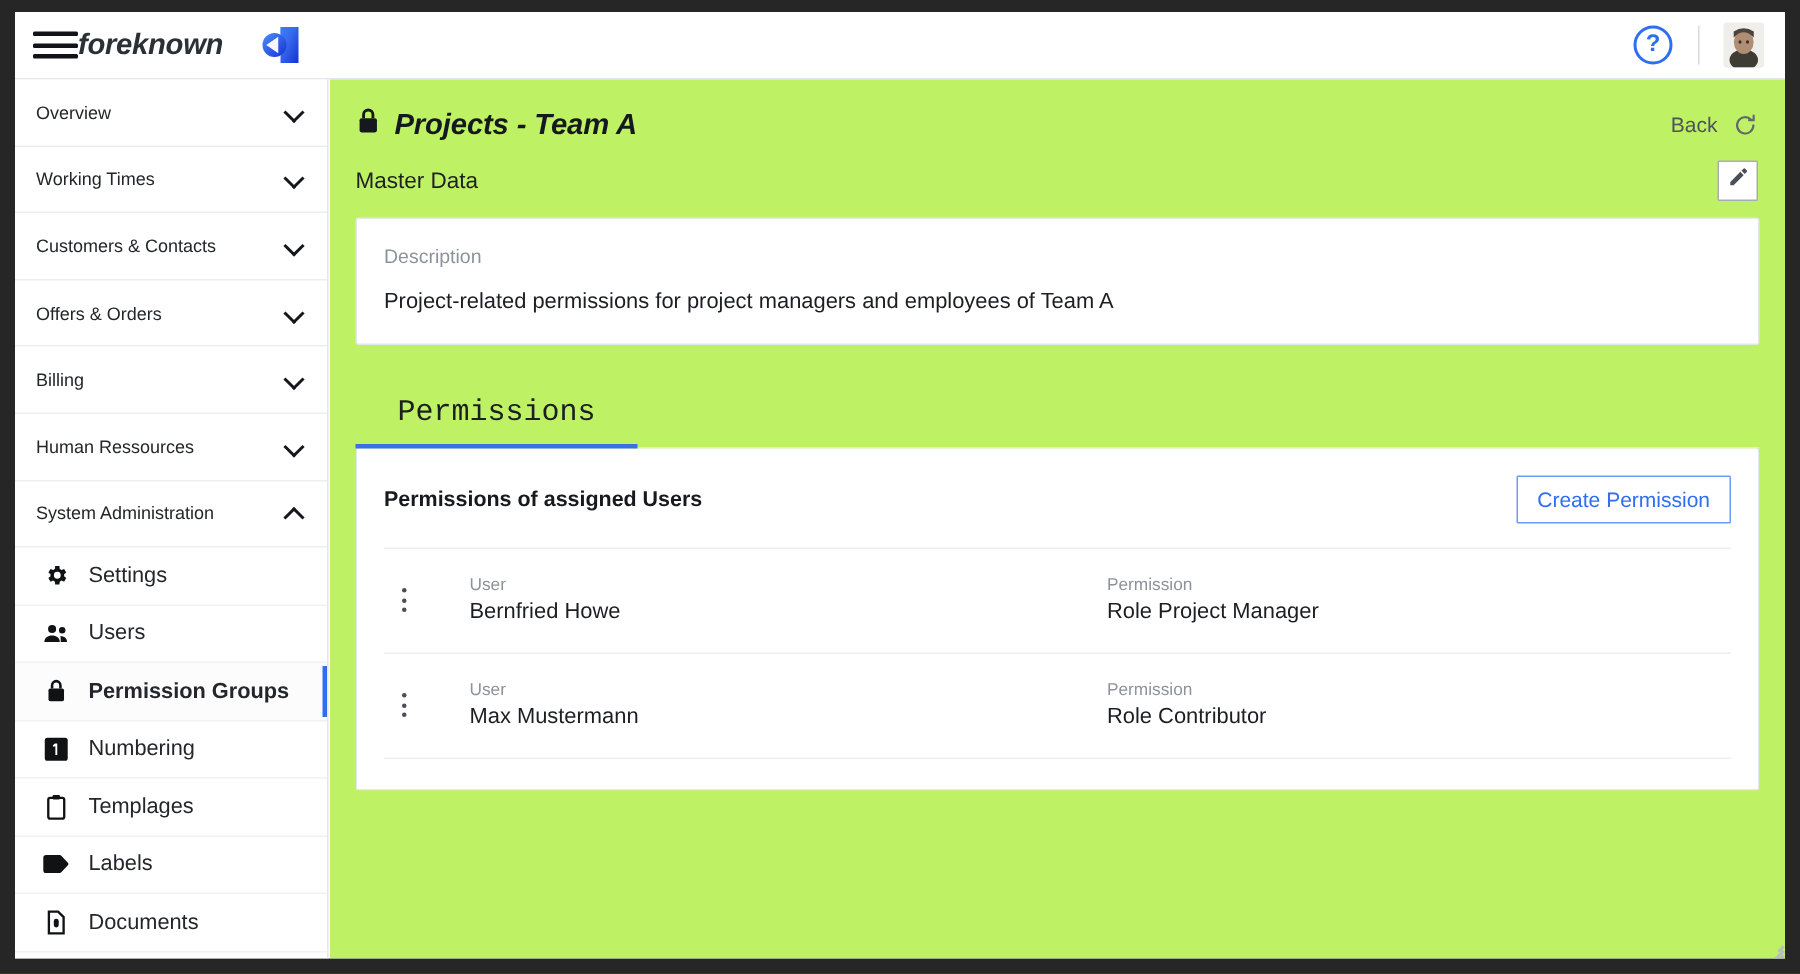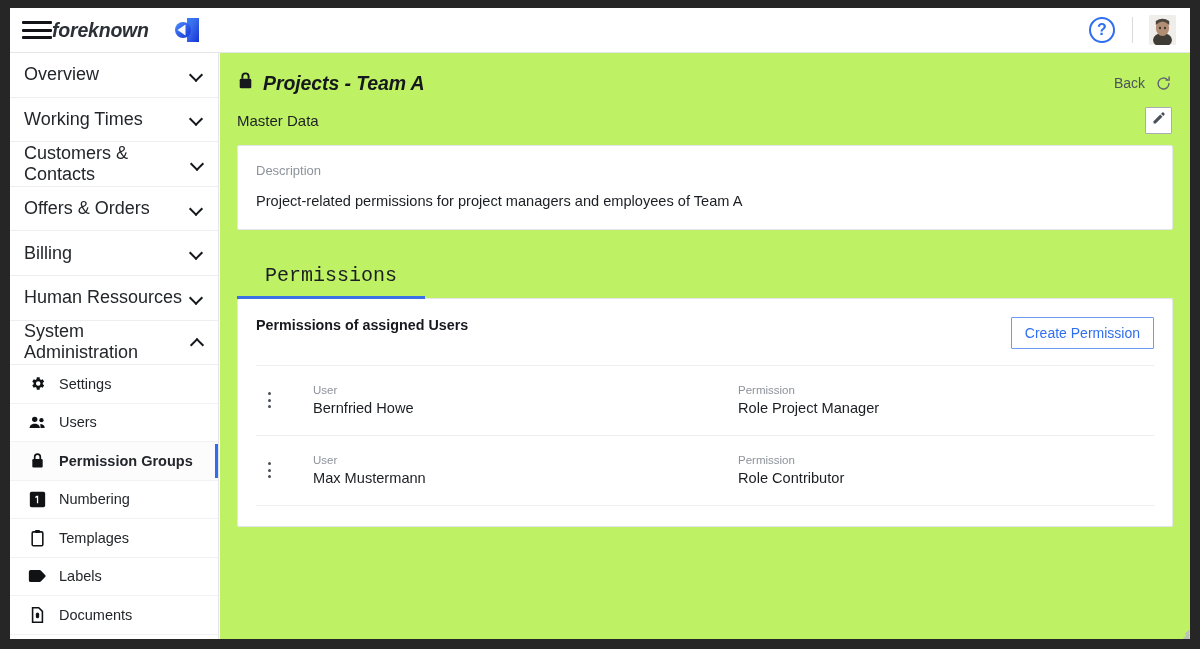--- a/index.html
+++ b/index.html
@@ -107,21 +107,21 @@
     border-right: 1px solid #e3e5e8;
     overflow: hidden;
   }
   .nav-group {
     height: 44.6px;
     display: flex;
     align-items: center;
     padding: 0 16px 0 14px;
     border-bottom: 1px solid #eceef0;
     cursor: pointer;
-    font-size: 18px;
+    font-size: 12px;
     color: #23262b;
   }
   .nav-group .chev {
     margin-left: auto;
     width: 12px; height: 12px;
     position: relative;
   }
   .nav-group .chev::before {
     content: "";
     position: absolute;
@@ -257,21 +257,21 @@
     content: "";
     position: absolute;
     left: 0; right: 0; bottom: -1px;
     height: 3px;
     background: #3a6fe8;
   }
 
   #permissions-card { margin-top: 0; border-top: none; padding: 0 18px 20px 18px; }
   #permissions-head {
     display: flex;
-    align-items: flex-start;
+    align-items: center;
     padding: 18px 0 16px 0;
     gap: 44px;
   }
   #permissions-title {
     font-size: 14.3px;
     font-weight: bold;
     color: #16191d;
   }
   #create-permission-btn {
     margin-left: auto;

